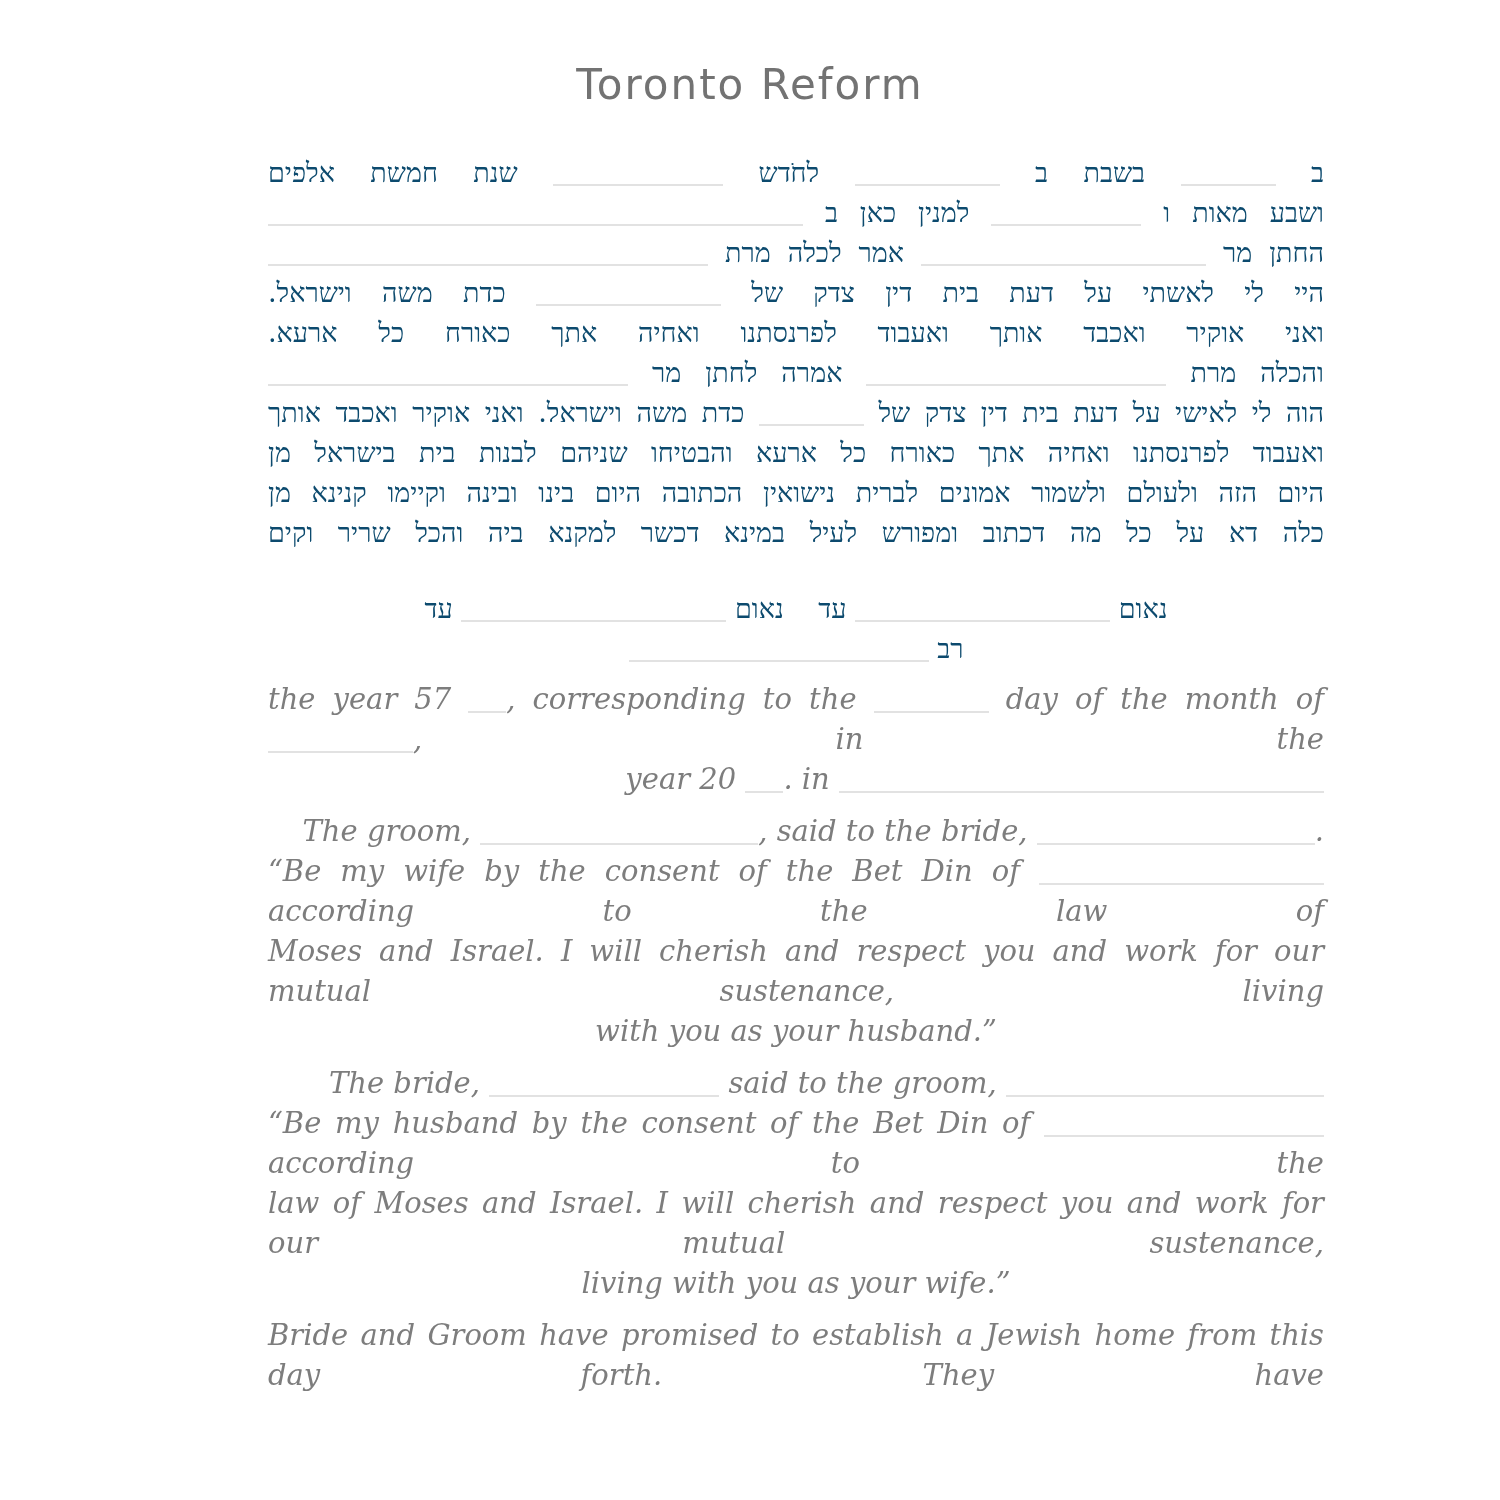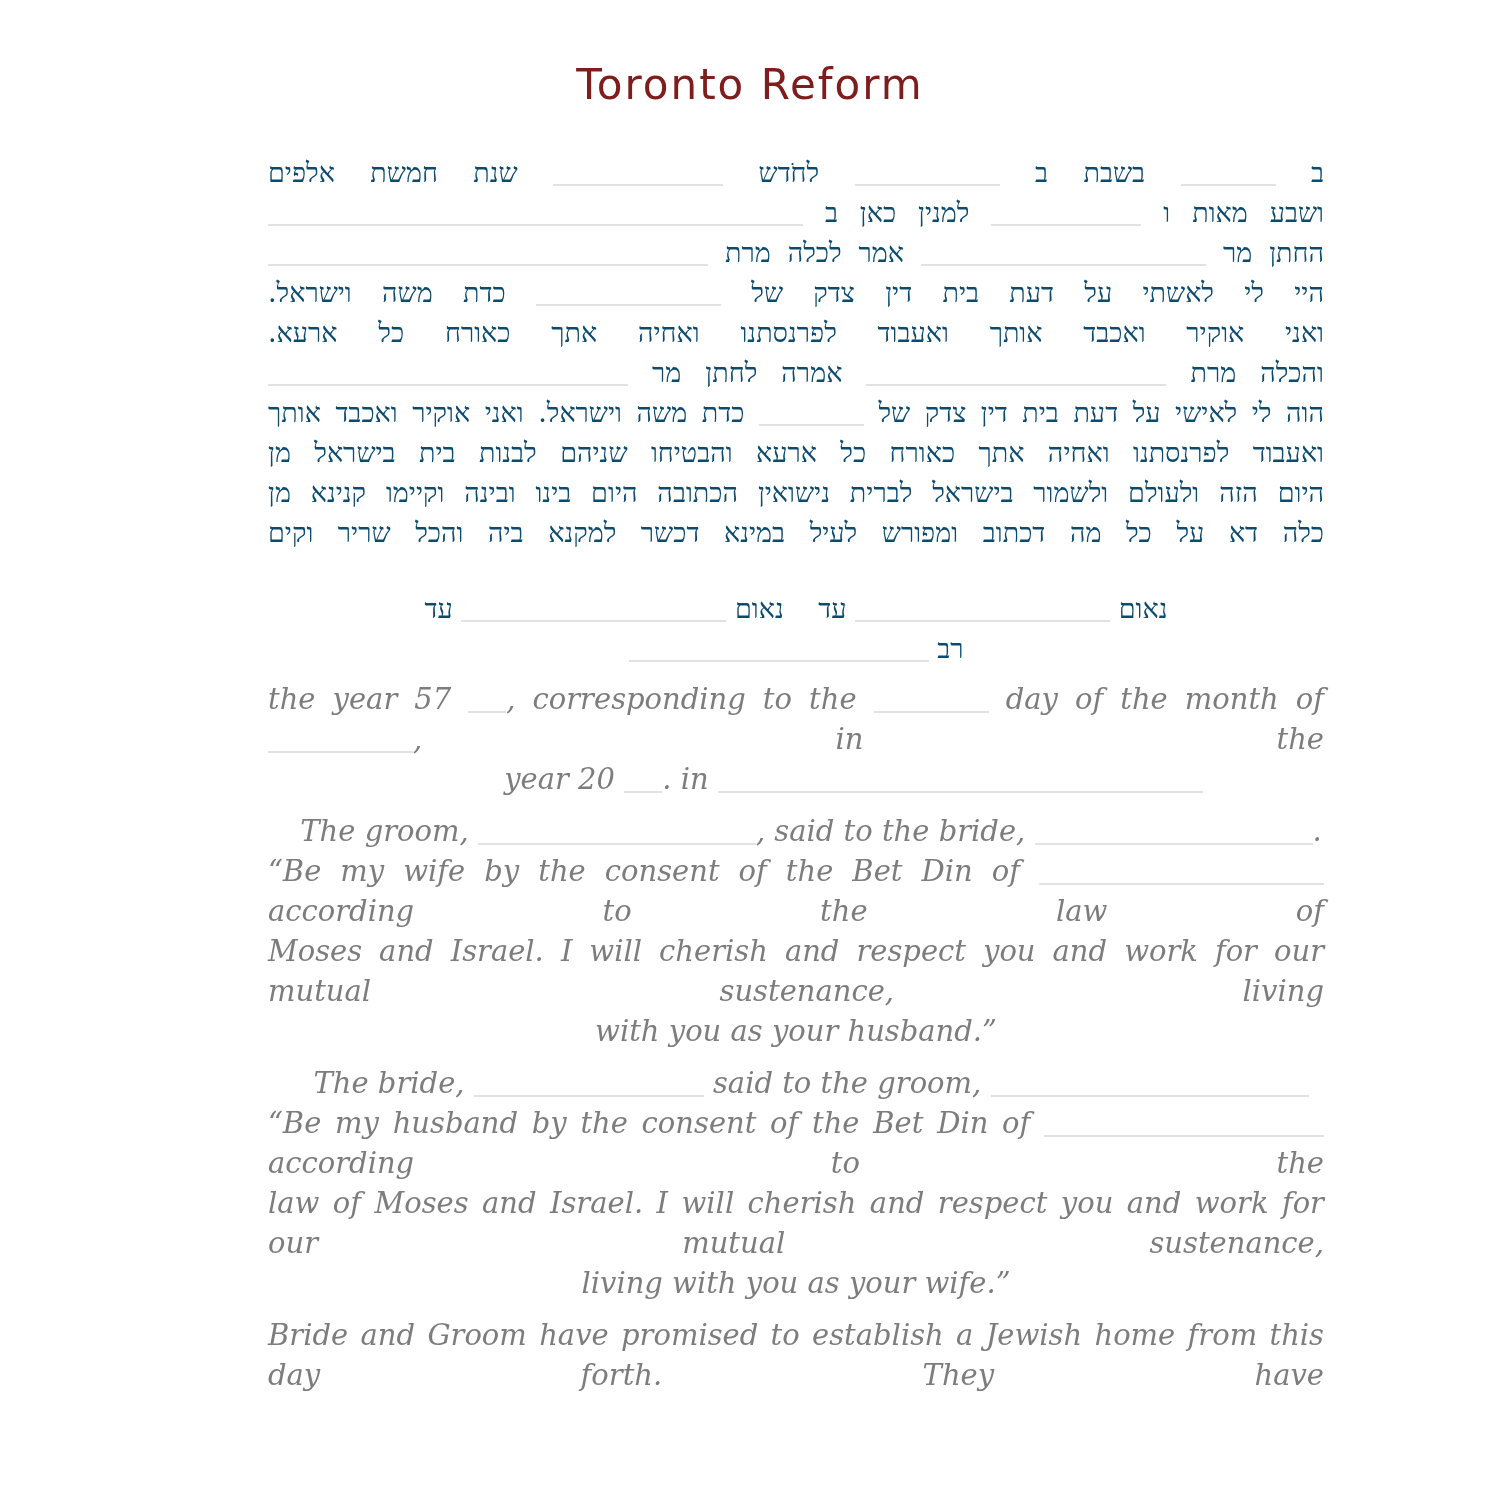--- a/index.html
+++ b/index.html
@@ -15,29 +15,29 @@
     margin-left:268px;
   }
   .title{
     margin:0;
     padding-top:60px;
     text-align:center;
     font-family:"DejaVu Sans", "Liberation Sans", sans-serif;
     font-weight:400;
     font-size:42px;
     letter-spacing:2px;
-    color:#7f1d1d;
+    color:#737373;
   }
   
   .line{
     line-height:40px;
     white-space:normal;
   }
   .just{ text-align:justify; text-align-last:justify; }
-  .start{ text-align:center; text-align-last:auto; }
+  .start{ text-align:right; text-align-last:auto; }
   .center{ text-align-last:center; }
   .blank{
     display:inline-block;
     height:1px;
     border-bottom:2px solid #e2e2e2;
     transform:translateY(4px);
   }
   .spacer{ display:inline-block; height:1px; }
   
   .hebrew{
@@ -71,21 +71,21 @@
   <div class="doc">
     <div class="hebrew" id="hebrew-section">
         <div class="line just"><span>ב</span> <span class="blank" style="width: 95px;"></span> <span>בשבת ב</span> <span class="blank" style="width: 145px;"></span> <span>לחֹדש</span> <span class="blank" style="width: 170px;"></span> <span>שנת חמשת אלפים</span></div>
         <div class="line just"><span>ושבע מאות ו</span> <span class="blank" style="width: 150px;"></span> <span>למנין כאן ב</span> <span class="blank" style="width: 535px;"></span></div>
         <div class="line just"><span>החתן מר</span> <span class="blank" style="width: 285px;"></span> <span>אמר לכלה מרת</span> <span class="blank" style="width: 440px;"></span></div>
         <div class="line just"><span>היי לי לאשתי על דעת בית דין צדק של</span> <span class="blank" style="width: 185px;"></span> <span>כדת משה וישראל.</span></div>
         <div class="line just"><span>ואני אוקיר ואכבד אותך ואעבוד לפרנסתנו ואחיה אתך כאורח כל ארעא.</span></div>
         <div class="line just"><span>והכלה מרת</span> <span class="blank" style="width: 300px;"></span> <span>אמרה לחתן מר</span> <span class="blank" style="width: 360px;"></span></div>
         <div class="line just"><span>הוה לי לאישי על דעת בית דין צדק של</span> <span class="blank" style="width: 105px;"></span> <span>כדת משה וישראל. ואני אוקיר ואכבד אותך</span></div>
         <div class="line just"><span>ואעבוד לפרנסתנו ואחיה אתך כאורח כל ארעא והבטיחו שניהם לבנות בית בישראל מן</span></div>
-        <div class="line just"><span>היום הזה ולעולם ולשמור בישראל לברית נישואין הכתובה היום בינו ובינה וקיימו קנינא מן</span></div>
+        <div class="line just"><span>היום הזה ולעולם ולשמור אמונים לברית נישואין הכתובה היום בינו ובינה וקיימו קנינא מן</span></div>
         <div class="line just"><span>כלה דא על כל מה דכתוב ומפורש לעיל במינא דכשר למקנא ביה והכל שריר וקים</span></div>
         <div class="line center mt"><span>נאום</span> <span class="blank" style="width: 255px;"></span> <span>עד</span><span class="spacer" style="width: 26px;"></span> <span>נאום</span> <span class="blank" style="width: 265px;"></span> <span>עד</span></div>
         <div class="line center"><span>רב</span> <span class="blank" style="width: 300px;"></span></div>
       </div>
     <div class="english" id="english-section">
         <div class="e-para tight">
           <div class="line just"><span>the year 57</span> <span class="blank" style="width: 38px;"></span><span>, corresponding to the</span> <span class="blank" style="width: 115px;"></span> <span>day of the month of</span> <span class="blank" style="width: 145px;"></span><span>, in the</span></div>
           <div class="line start indent"><span>year 20</span> <span class="blank" style="width: 38px;"></span><span>. in</span> <span class="blank" style="width: 485px;"></span></div>
         </div>
         <div class="e-para">

